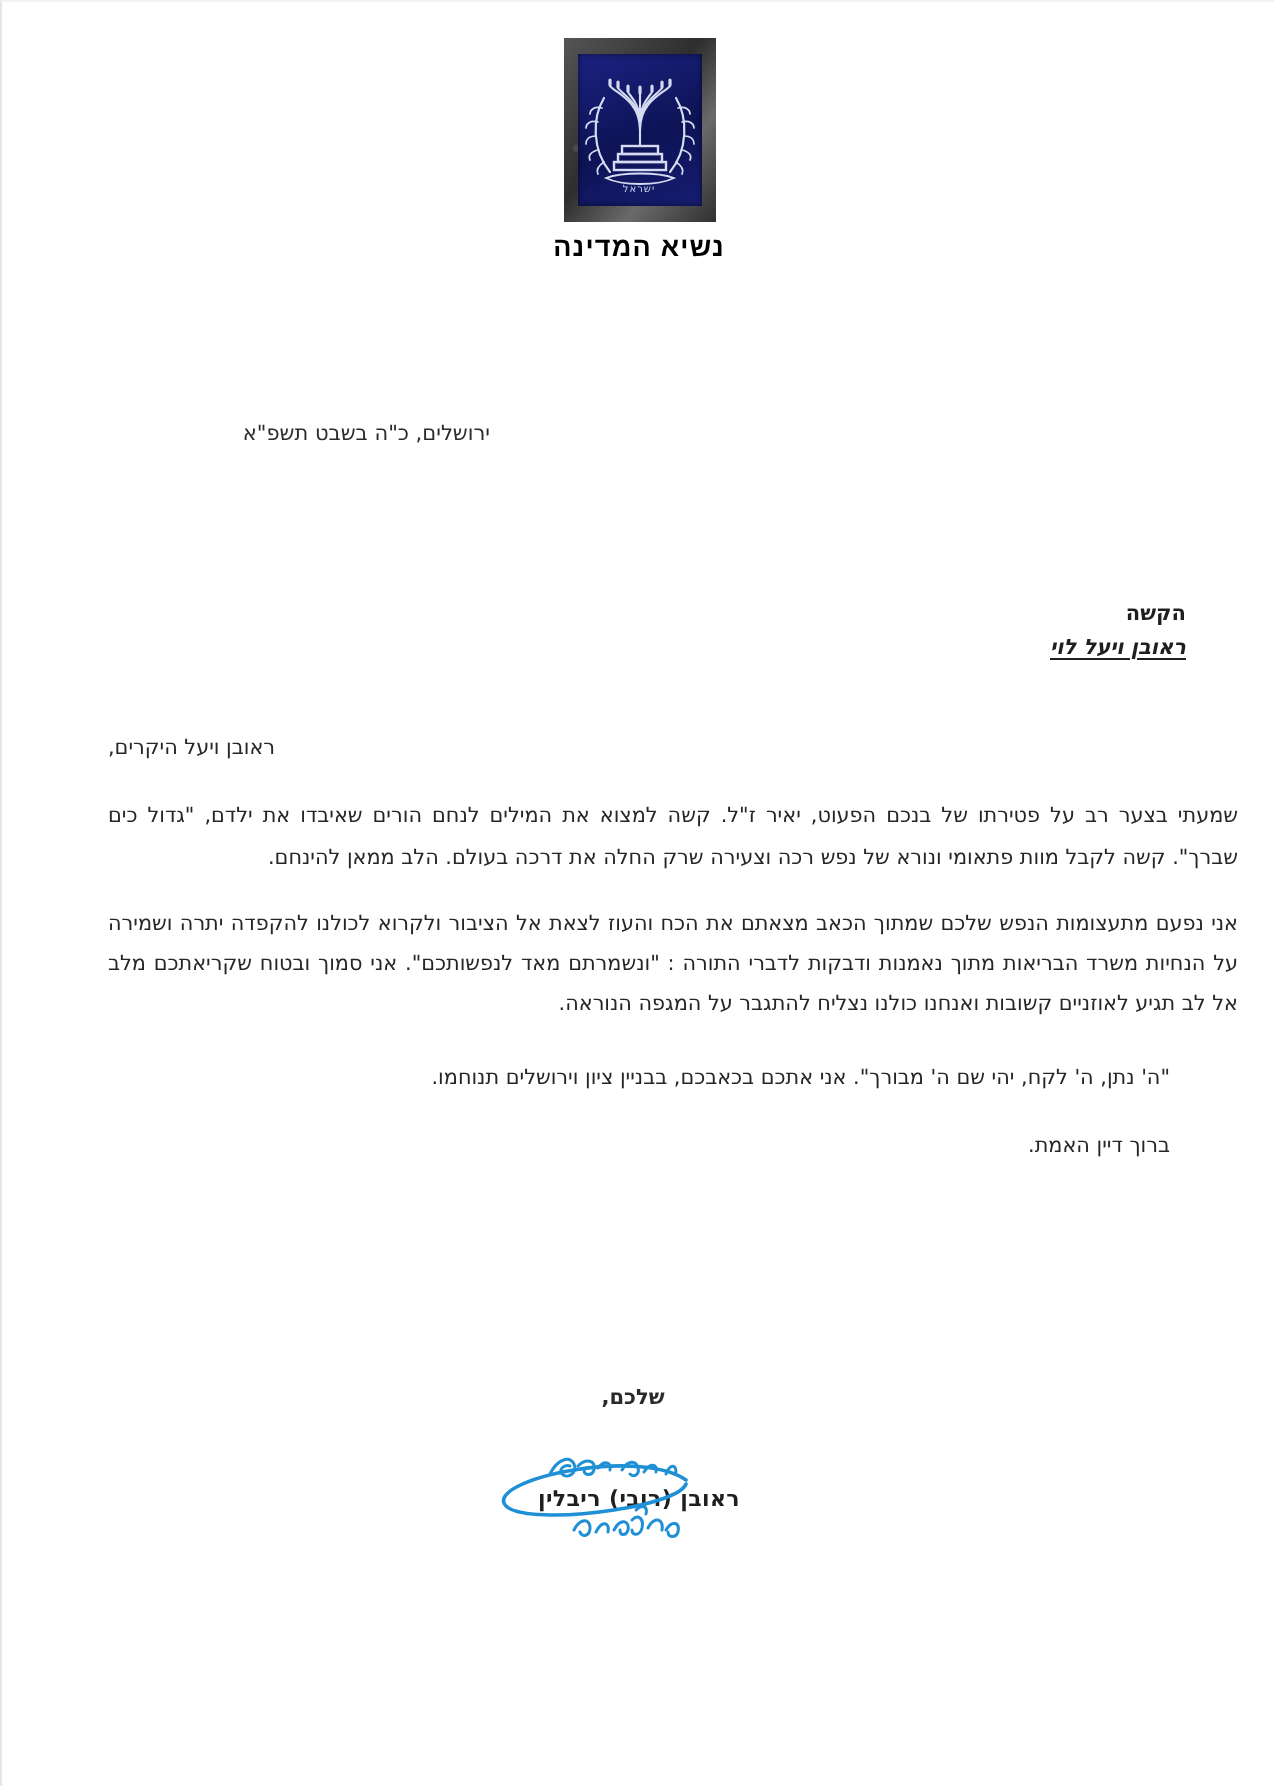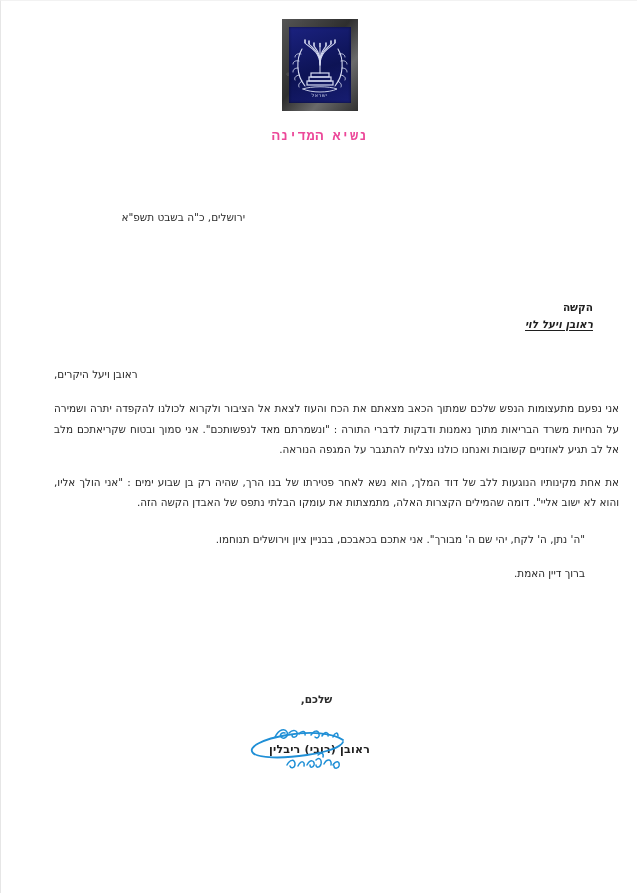--- a/index.html
+++ b/index.html
@@ -62,27 +62,27 @@
     bottom: 5px;
     left: 0;
     width: 100%;
     text-align: center;
     font-size: 5px;
     letter-spacing: 0.5px;
     color: #cfd4ef;
     font-family: "DejaVu Sans", sans-serif;
   }
   .org-title {
-    margin-top: 14px;
+    margin-top: 1px;
     font-size: 13.5px;
     font-weight: bold;
-    color: #ec4899;
+    color: #000000;
     letter-spacing: 0.6px;
     direction: rtl;
-    font-family: Liberation Mono, monospace;
+    font-family: Liberation Sans, sans-serif;
   }
 
   
   .date-block {
     position: absolute;
     top: 208px;
     left: 54px;
     width: 190px;
     direction: rtl;
     text-align: right;
@@ -250,22 +250,22 @@
     <div>ירושלים,  כ"ה בשבט תשפ"א</div>
   </div>
 
   <div class="addressee">
     <div>הקשה</div>
     <div class="name">ראובן ויעל לוי</div>
   </div>
 
   <div class="body-wrap">
     <div class="salutation">ראובן ויעל היקרים,</div>
+    <p class="para">שמעתי בצער רב על פטירתו של בנכם הפעוט, יאיר ז"ל. קשה למצוא את המילים לנחם הורים שאיבדו את ילדם, "גדול כים שברך". קשה לקבל מוות פתאומי ונורא של נפש רכה וצעירה שרק החלה את דרכה בעולם. הלב ממאן להינחם.</p>
     <p class="para">אני נפעם מתעצומות הנפש שלכם שמתוך הכאב מצאתם את הכח והעוז לצאת אל הציבור ולקרוא לכולנו להקפדה יתרה ושמירה על הנחיות משרד הבריאות מתוך נאמנות ודבקות לדברי התורה : "ונשמרתם מאד לנפשותכם". אני סמוך ובטוח שקריאתכם מלב אל לב תגיע לאוזניים קשובות ואנחנו כולנו נצליח להתגבר על המגפה הנוראה.</p>
-    <p class="para">את אחת מקינותיו הנוגעות ללב של דוד המלך, הוא נשא לאחר פטירתו של בנו הרך, שהיה רק בן שבוע ימים : "אני הולך אליו, והוא לא ישוב אליי". דומה שהמילים הקצרות האלה, מתמצתות את עומקו הבלתי נתפס של האבדן הקשה הזה.</p>
     <p class="para quote-line">"ה' נתן, ה' לקח, יהי שם ה' מבורך".  אני אתכם בכאבכם, בבניין ציון וירושלים תנוחמו.</p>
     <p class="para closing-blessing">ברוך דיין האמת.</p>
   </div>
 
   <div class="signature-block">
     <div class="sig-yours">שלכם,</div>
     <div class="sig-area">
       <div class="sig-name">ראובן (רובי) ריבלין</div>
       <svg class="sig-ink" viewBox="0 0 210 58">
         <g fill="none" stroke="#1f8fd6" stroke-width="1.5" stroke-linecap="round" stroke-linejoin="round">

